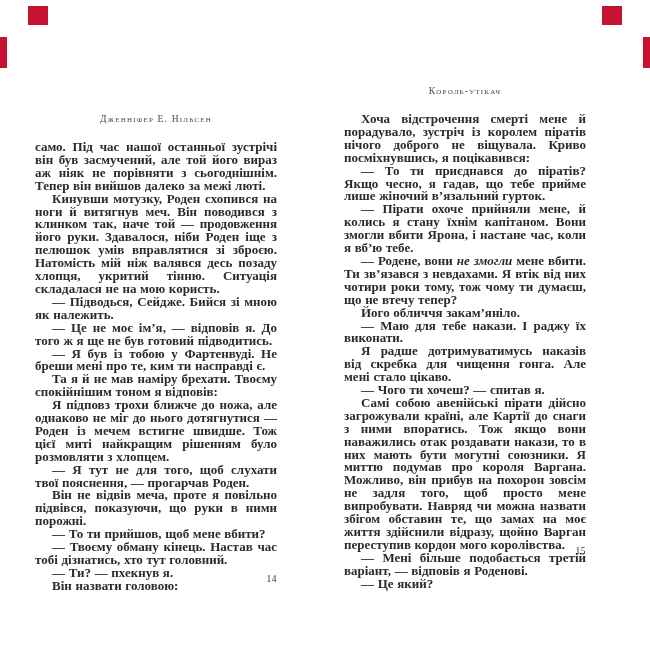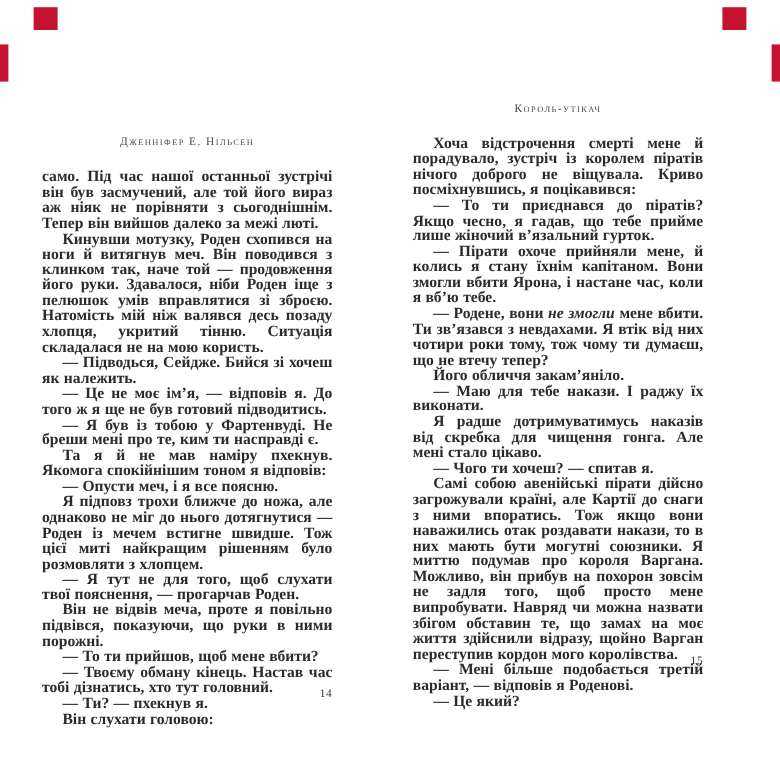--- a/index.html
+++ b/index.html
@@ -63,32 +63,31 @@
 <div id="orn-tl" class="ornament" style="background: rgb(197, 18, 48);"></div>
 <div id="orn-tr" class="ornament" style="background: rgb(197, 18, 48);"></div>
 <div id="orn-ls" class="ornament" style="background: rgb(197, 18, 48);"></div>
 <div id="orn-rs" class="ornament" style="background: rgb(197, 18, 48);"></div>
 
 <div id="page-left" class="page" style="color: rgb(43, 43, 43);">
   <div class="running-header">Дженніфер Е. Нільсен</div>
   <div class="text-block" id="left-text">
       <p class="para"><span>само. Під час нашої останньої зустрічі він був засмучений, але той його вираз аж ніяк не порівняти з сьогоднішнім. Тепер він вийшов далеко за межі люті.</span></p>
       <p class="para indent"><span>Кинувши мотузку, Роден схопився на ноги й витягнув меч. Він поводився з клинком так, наче той — продовження його руки. Здавалося, ніби Роден іще з пелюшок умів вправлятися зі зброєю. Натомість мій ніж валявся десь позаду хлопця, укритий тінню. Ситуація складалася не на мою користь.</span></p>
-      <p class="para indent"><span>— Підводься, Сейдже. Бийся зі хочеш як належить.</span></p>
+      <p class="para indent"><span>— Підводься, Сейдже. Бийся зі мною як належить.</span></p>
       <p class="para indent"><span>— Це не моє ім’я, — відповів я. До того ж я ще не був готовий підводитись.</span></p>
       <p class="para indent"><span>— Я був із тобою у Фартенвуді. Не бреши мені про те, ким ти насправді є.</span></p>
-      <p class="para indent"><span>Та я й не мав наміру пхекнув. Якомога спокійнішим тоном я відповів:</span></p>
-      <p class="para indent"><span>— Опусти меч, і я все поясню.</span></p>
+      <p class="para indent"><span>Та я й не мав наміру брехати. Твоєму спокійнішим тоном я відповів:</span></p>
       <p class="para indent"><span>Я підповз трохи ближче до ножа, але однаково не міг до нього дотягнутися — Роден із мечем встигне швидше. Тож цієї миті найкращим рішенням було розмовляти з хлопцем.</span></p>
       <p class="para indent"><span>— Я тут не для того, щоб слухати твої пояснення, — прогарчав Роден.</span></p>
       <p class="para indent"><span>Він не відвів меча, проте я повільно підвівся, показуючи, що руки в ними порожні.</span></p>
       <p class="para indent"><span>— То ти прийшов, щоб мене вбити?</span></p>
       <p class="para indent"><span>— Твоєму обману кінець. Настав час тобі дізнатись, хто тут головний.</span></p>
       <p class="para indent"><span>— Ти? — пхекнув я.</span></p>
-      <p class="para indent"><span>Він слухати головою:</span></p>
+      <p class="para indent"><span>Він назвати головою:</span></p>
     </div>
   <div class="page-number">14</div>
 </div>
 
 <div id="page-right" class="page" style="color: rgb(43, 43, 43);">
   <div class="running-header">Король-утікач</div>
   <div class="text-block" id="right-text">
       <p class="para indent"><span>Хоча відстрочення смерті мене й порадувало, зустріч із королем піратів нічого доброго не віщувала. Криво посміхнувшись, я поцікавився:</span></p>
       <p class="para indent"><span>— То ти приєднався до піратів? Якщо чесно, я гадав, що тебе прийме лише жіночий в’язальний гурток.</span></p>
       <p class="para indent"><span>— Пірати охоче прийняли мене, й колись я стану їхнім капітаном. Вони змогли вбити Ярона, і настане час, коли я вб’ю тебе.</span></p>

